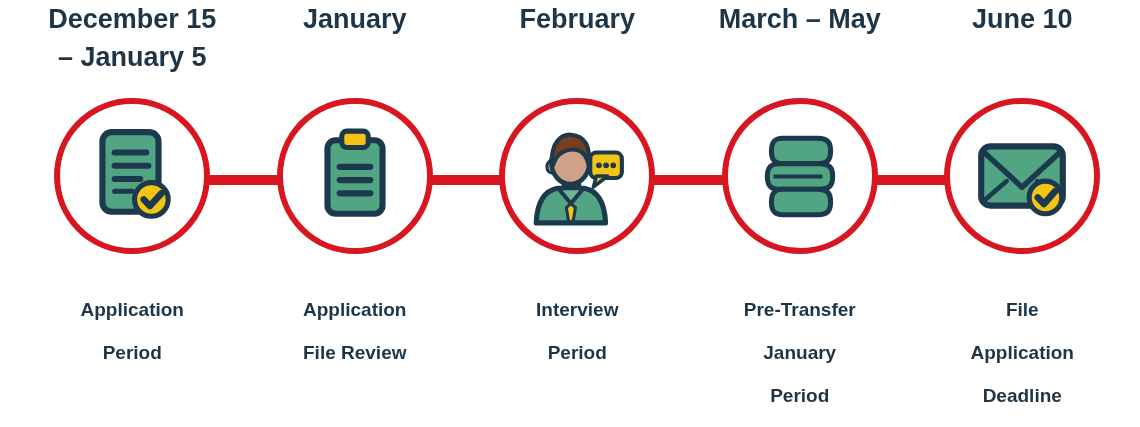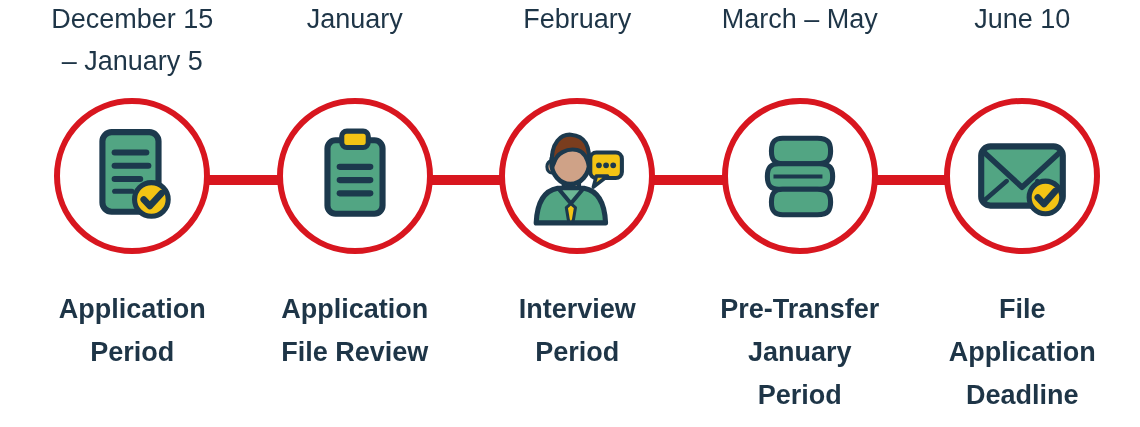--- a/index.html
+++ b/index.html
@@ -35,25 +35,25 @@
     flex: 0 0 222.5px;
     width: 222.5px;
     display: flex;
     flex-direction: column;
     align-items: center;
   }
   .date {
     height: 80px;
     display: flex;
     flex-direction: column;
-    justify-content: space-between;
+    justify-content: flex-start;
     align-items: center;
     font-size: 27px;
     line-height: 38px;
-    font-weight: normal;
+    font-weight: bold;
     color: var(--color-text, #1e3547);
     white-space: nowrap;
   }
   .circle {
     margin-top: 18px;
     width: 144px;
     height: 144px;
     border: 6px solid var(--color-red, #d8161f);
     border-radius: 50%;
     background: #ffffff;
@@ -64,21 +64,21 @@
     z-index: 1;
   }
   .icon {
     width: 102px;
     height: 102px;
     display: block;
   }
   .label {
     margin-top: 34px;
     text-align: center;
-    font-size: 27px;
+    font-size: 19px;
     line-height: 43px;
     font-weight: bold;
     color: var(--color-text, #1e3547);
     white-space: nowrap;
   }
   .label span, .date span { display: block; }
 
   
   .fill-green  { fill: var(--color-green,  #52a583); }
   .fill-green-light { fill: var(--color-green_light, #6cb795); }

